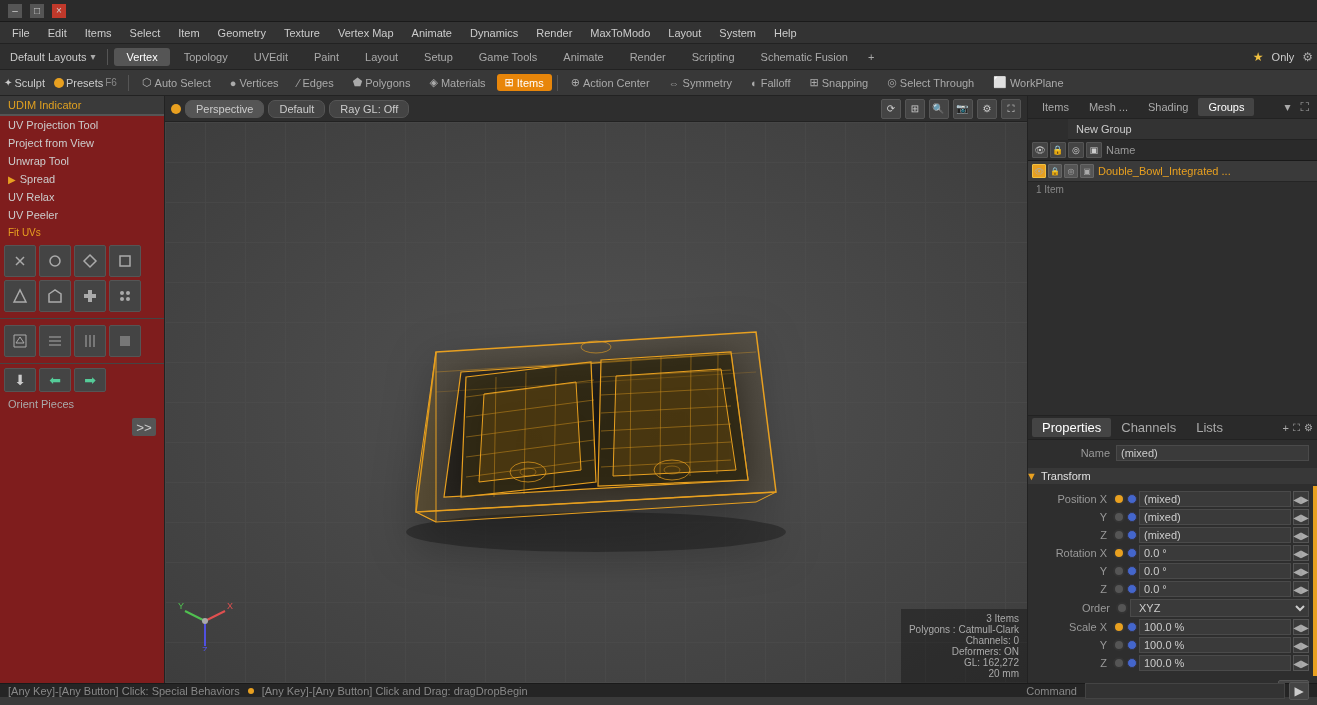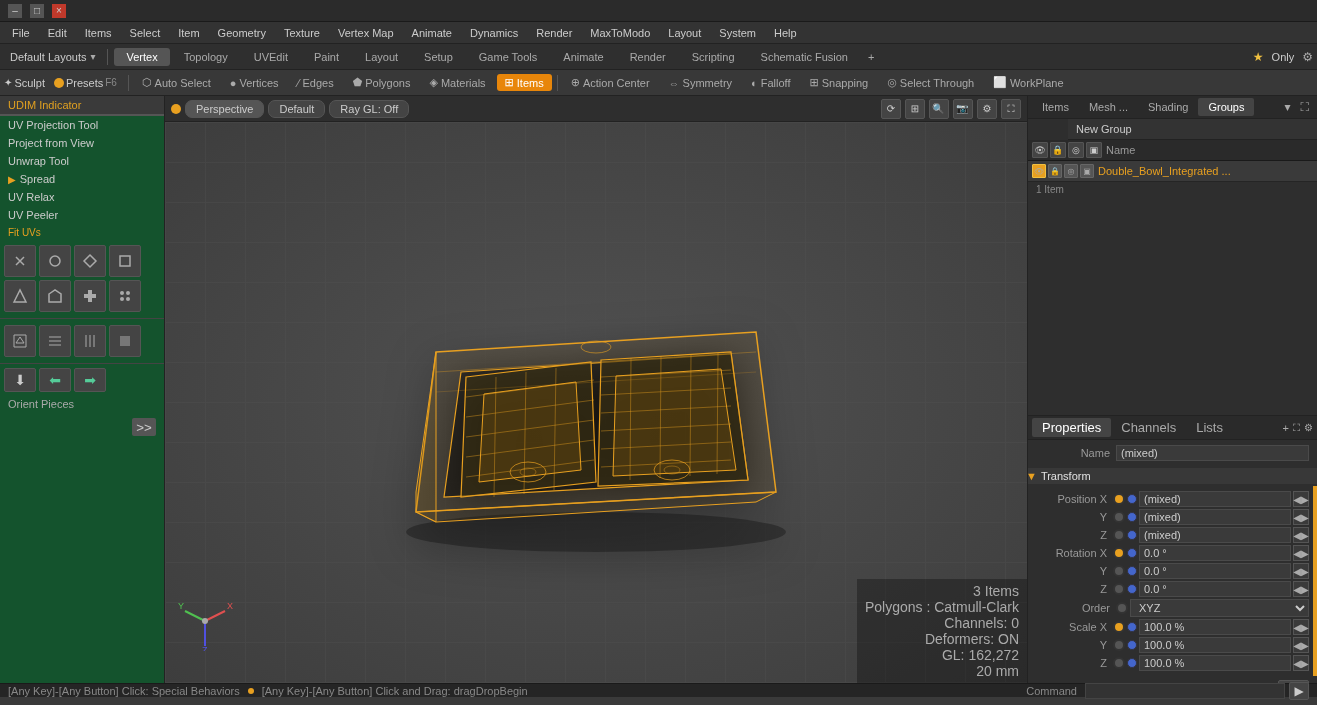--- a/index.html
+++ b/index.html
@@ -26,21 +26,21 @@
     
     #toolbar2 { width: 100%; height: 26px; background: #383838; display: flex; align-items: center; padding: 0 4px; gap: 3px; border-bottom: 1px solid #222; }
     .mode-btn { padding: 2px 8px; font-size: 11px; color: #aaa; cursor: pointer; border-radius: 2px; display: flex; align-items: center; gap: 3px; }
     .mode-btn.active { background: #e8860a; color: #fff; border-radius: 3px; }
     .mode-sep { width: 1px; height: 16px; background: #555; margin: 0 2px; }
 
     
     #main { display: flex; width: 100%; height: calc(705px - 22px - 22px - 26px - 26px - 22px); }
 
     
-    #left-sidebar { width: 165px; min-width: 165px; background: #14532d; border-right: 1px solid #222; display: flex; flex-direction: column; }
+    #left-sidebar { width: 165px; min-width: 165px; background: #7f1d1d; border-right: 1px solid #222; display: flex; flex-direction: column; }
     .sidebar-item { padding: 3px 8px; font-size: 11px; color: #ccc; cursor: pointer; display: flex; align-items: center; gap: 4px; }
     .sidebar-item.header { background: #3a3a3a; color: #e0a020; font-size: 11px; padding: 3px 8px; }
     .sidebar-tools { display: flex; flex-wrap: wrap; padding: 4px; gap: 3px; }
     .tool-btn { width: 32px; height: 32px; background: #444; border: 1px solid #555; cursor: pointer; display: flex; align-items: center; justify-content: center; border-radius: 2px; }
     .tool-row { display: flex; gap: 3px; padding: 2px 4px; }
     .tool-arrow { width: 32px; height: 24px; background: #444; border: 1px solid #555; cursor: pointer; display: flex; align-items: center; justify-content: center; border-radius: 2px; font-size: 14px; }
     .sidebar-bottom { padding: 4px 8px; font-size: 11px; color: #aaa; }
     .expand-btn { width: 24px; height: 18px; background: #555; border: none; color: #ccc; cursor: pointer; margin: 2px 4px; border-radius: 2px; display: flex; align-items: center; justify-content: center; }
 
     
@@ -48,21 +48,21 @@
     #viewport-header { width: 100%; height: 26px; background: #2e2e2e; display: flex; align-items: center; gap: 4px; padding: 0 6px; border-bottom: 1px solid #222; }
     .vp-btn { padding: 2px 10px; background: #444; border: 1px solid #555; color: #ccc; font-size: 11px; cursor: pointer; border-radius: 7px; }
     .vp-btn.active { background: #555; }
     .vp-icons { margin-left: auto; display: flex; gap: 4px; align-items: center; }
     .vp-icon { width: 20px; height: 20px; background: #444; border: 1px solid #555; cursor: pointer; border-radius: 2px; display: flex; align-items: center; justify-content: center; font-size: 10px; color: #ccc; }
     #viewport-canvas { width: 100%; height: calc(100% - 26px); position: relative; background: radial-gradient(ellipse at center, #525252 0%, #3d3d3d 100%); display: flex; align-items: center; justify-content: center; }
     .grid-overlay { position: absolute; width: 100%; height: 100%; opacity: 0.3; background-image: linear-gradient(#555 1px, transparent 1px), linear-gradient(90deg, #555 1px, transparent 1px); background-size: 40px 40px; }
     .sink-container { position: relative; z-index: 2; }
 
     
-    #viewport-status { position: absolute; bottom: 0; right: 0; padding: 4px 8px; text-align: right; font-size: 14px; color: #aaa; background: rgba(0,0,0,0.3); }
+    #viewport-status { position: absolute; bottom: 0; right: 0; padding: 4px 8px; text-align: right; font-size: 10px; color: #aaa; background: rgba(0,0,0,0.3); }
 
     
     #right-panel { width: 290px; min-width: 290px; background: #2e2e2e; border-left: 1px solid #222; display: flex; flex-direction: column; }
     #right-top { flex: 0 0 320px; border-bottom: 1px solid #222; }
     #right-tabs { display: flex; align-items: center; padding: 2px 4px; background: #2a2a2a; border-bottom: 1px solid #222; }
     .right-tab { padding: 3px 10px; font-size: 11px; color: #aaa; cursor: pointer; border-radius: 2px; }
     .right-tab.active { background: #444; color: #fff; }
     .right-tab-extra { margin-left: auto; display: flex; gap: 2px; }
     .right-tab-icon { color: #aaa; cursor: pointer; font-size: 12px; padding: 2px 4px; }
     .new-group-bar { padding: 4px 8px; background: #333; border-bottom: 1px solid #222; font-size: 11px; color: #ccc; cursor: pointer; margin-left: 40px; }

